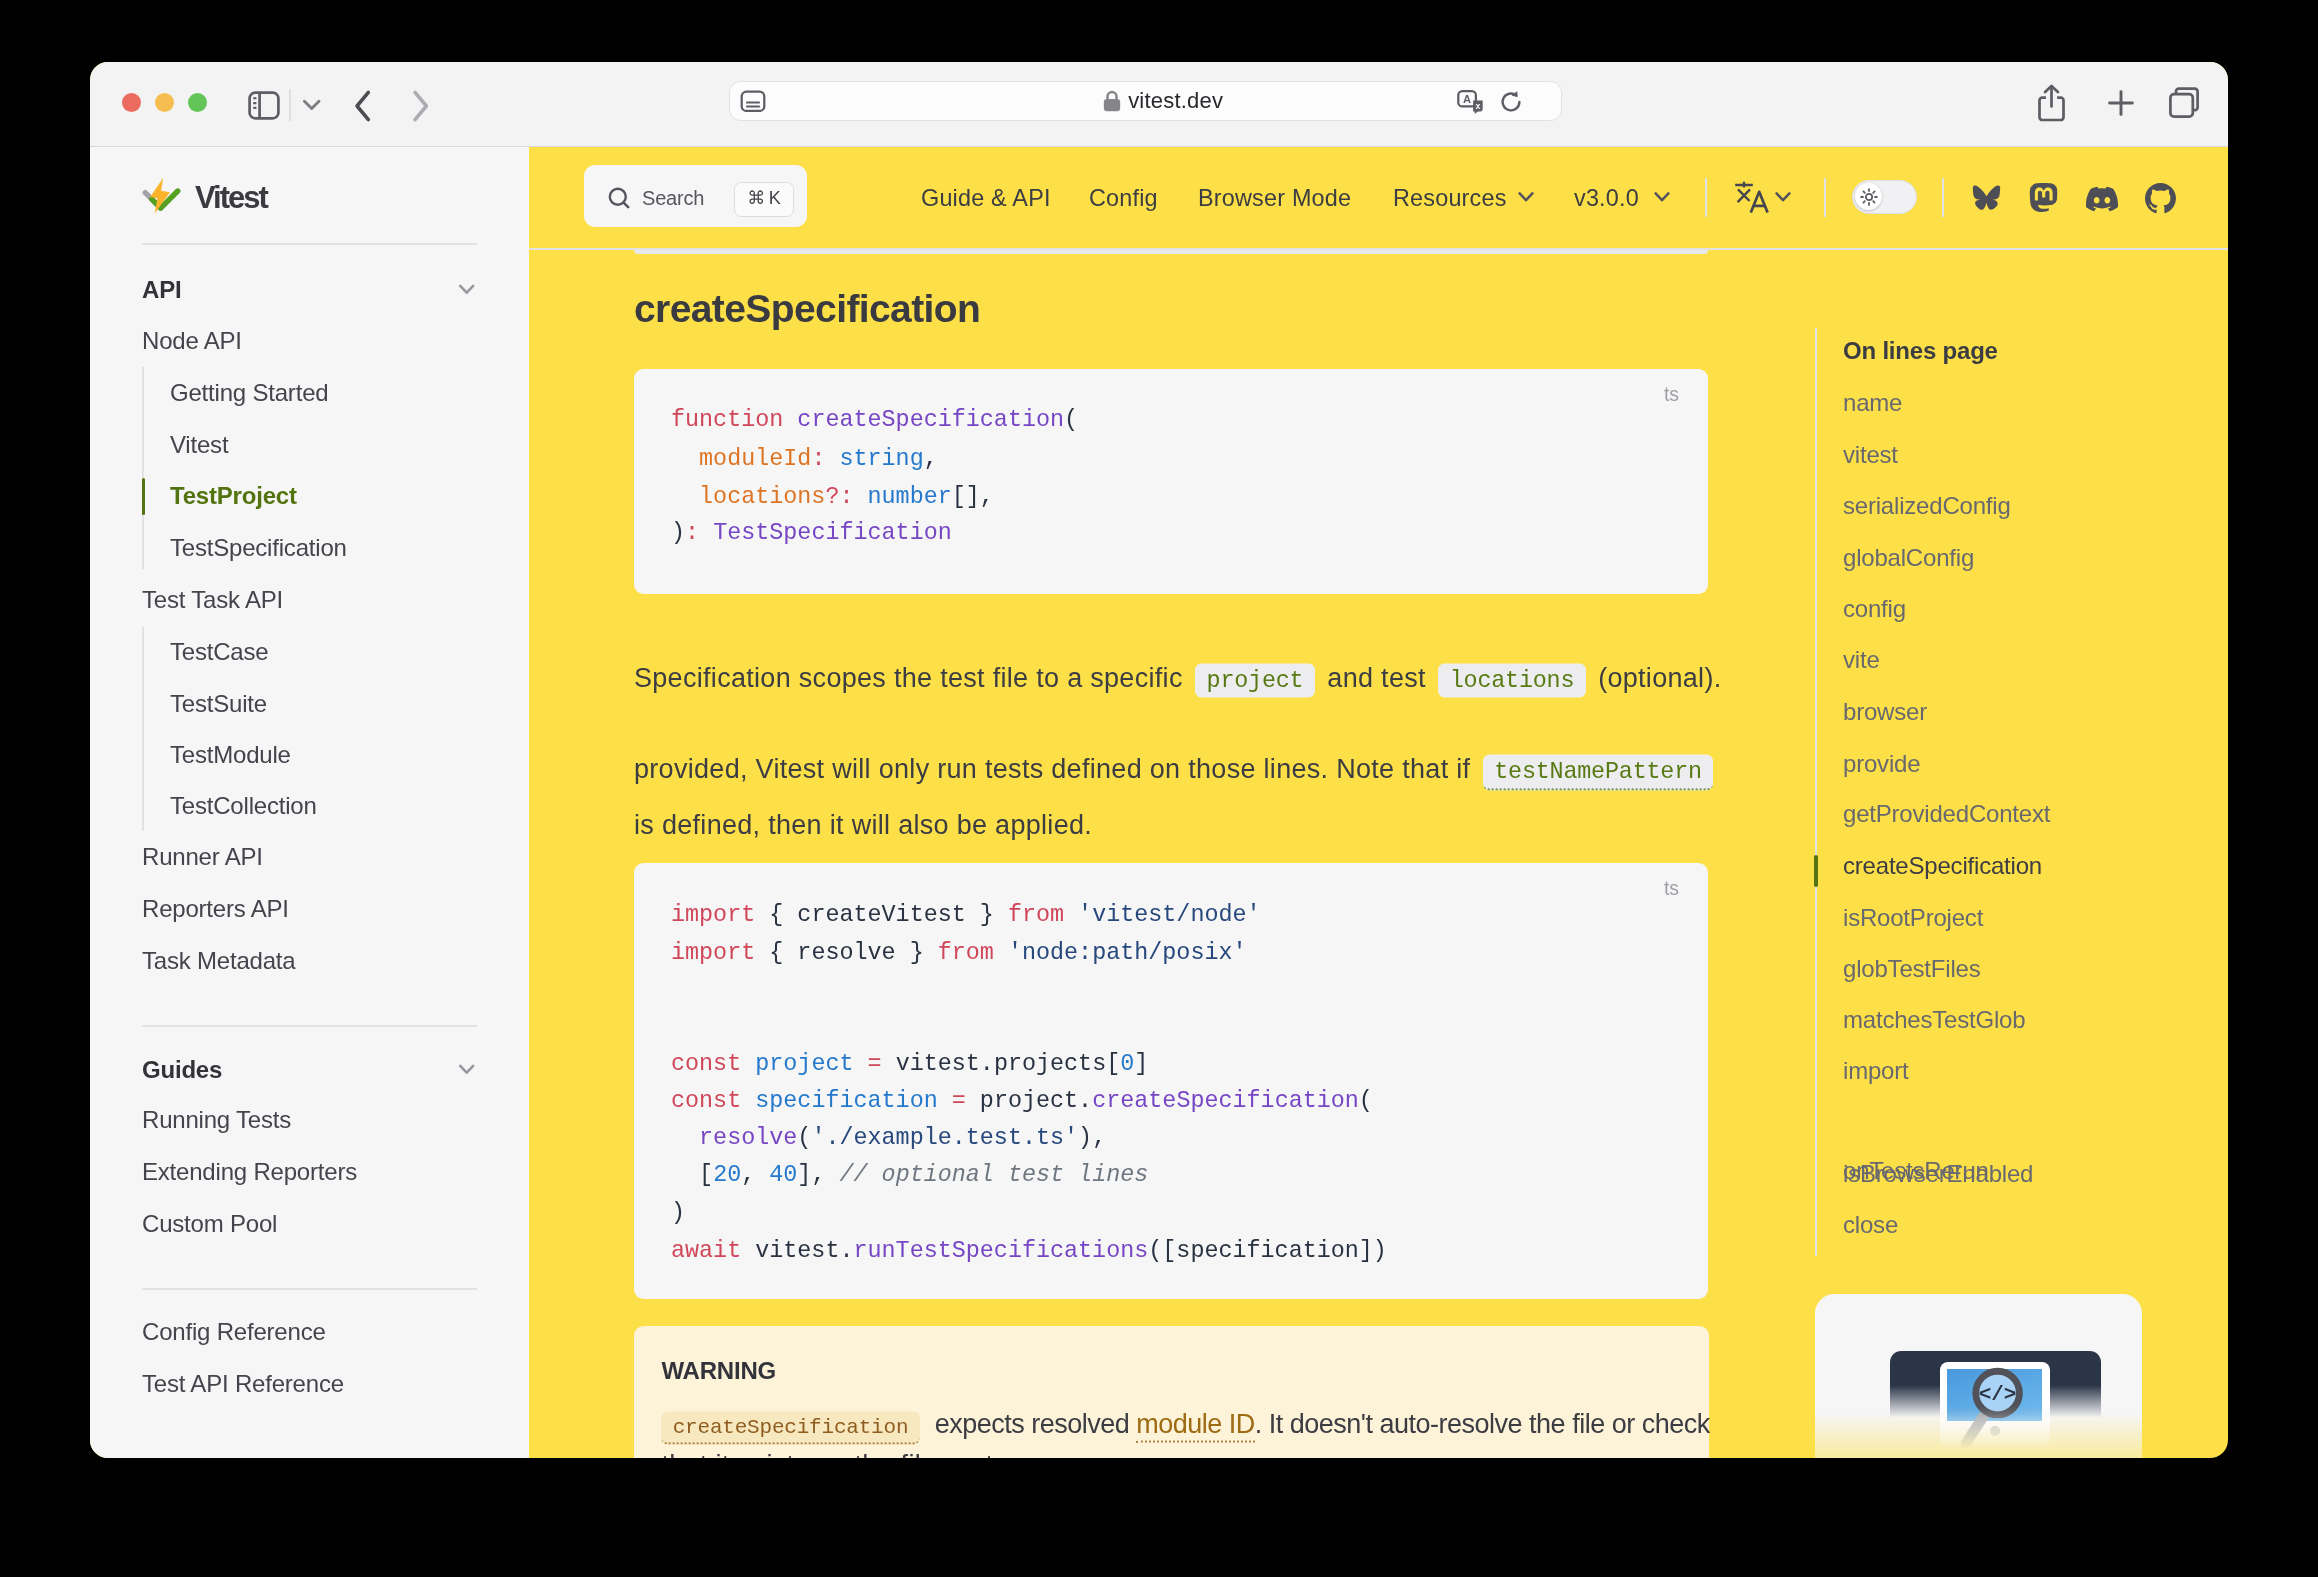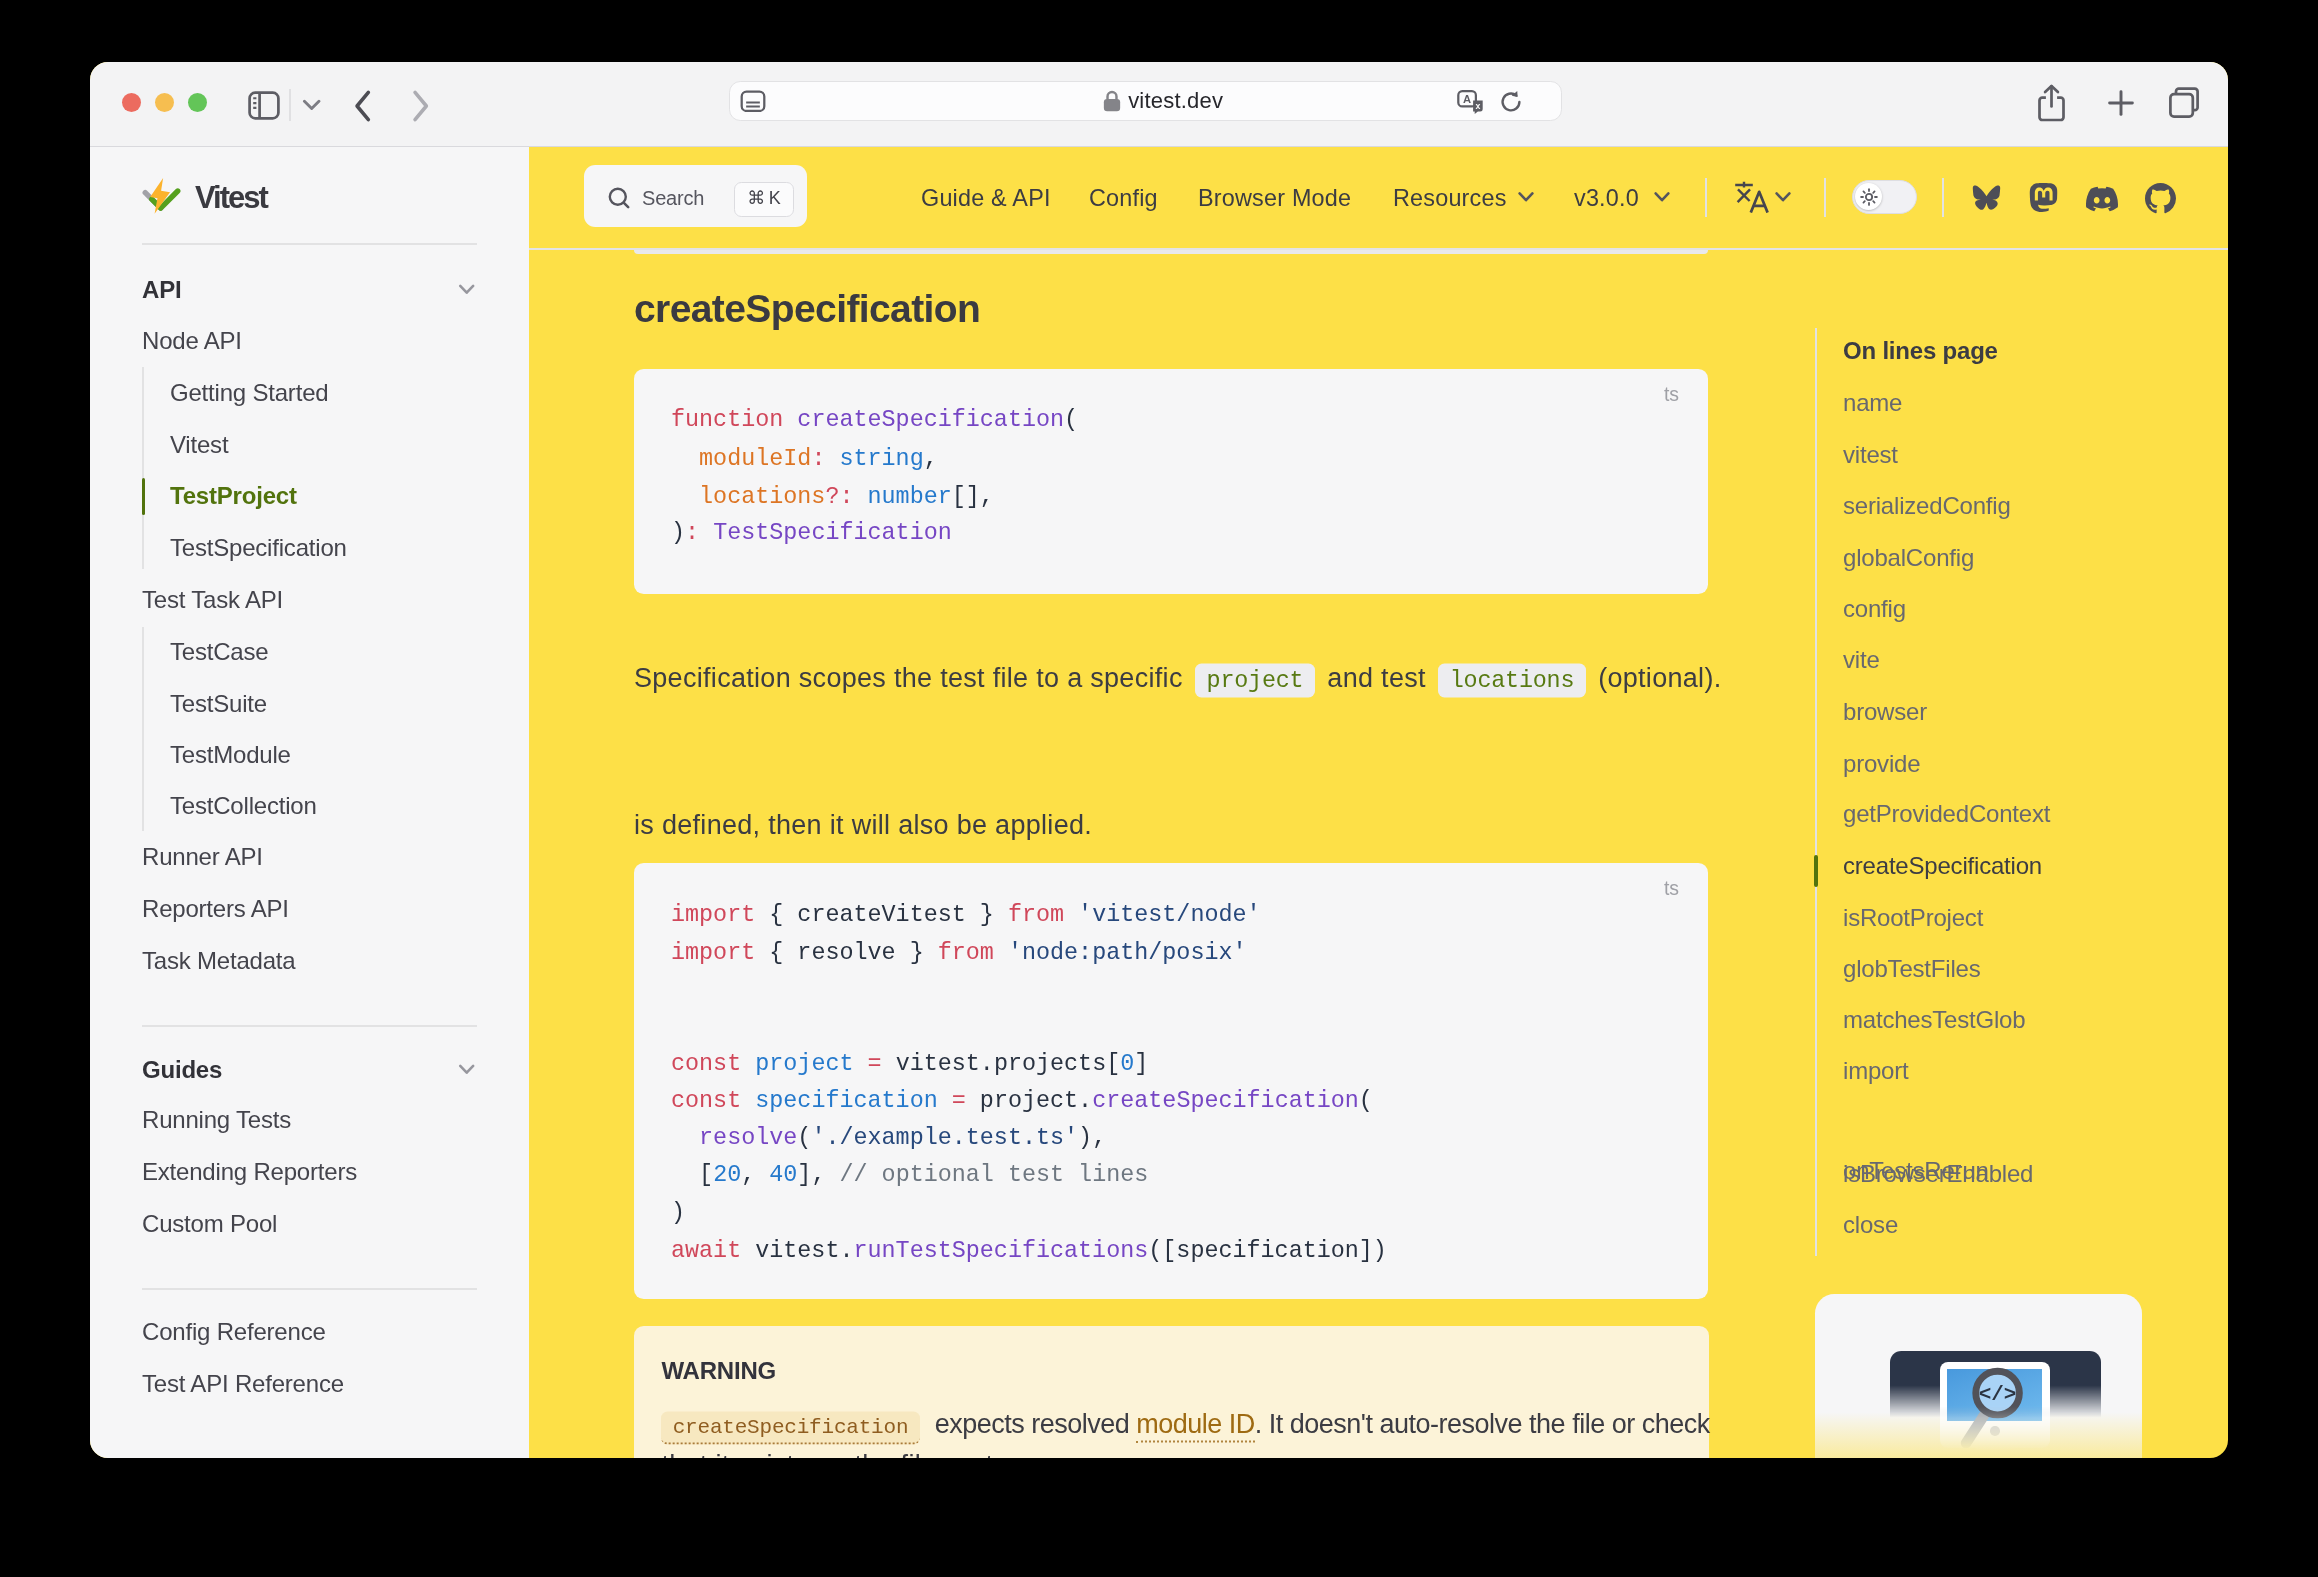--- a/index.html
+++ b/index.html
@@ -29,21 +29,21 @@
   .vdiv { position:absolute; top:116px; width:1.6px; height:39px; background:#e2e2e3; }
   
   .codeblock { position:absolute; left:544px; width:1074px; background:#f6f6f7; border-radius:9.7px; }
   .cline { position:absolute; left:37px; white-space:pre; font-family:"Liberation Mono", monospace; font-size:23.4px; letter-spacing:0; transform:translateY(-50%); color:#293241; }
   .ts { position:absolute; right:29px; top:13.7px; font-size:19.4px; color:#9fa0a6; }
   .k { color:#d0475a; } 
   .f { color:#7646c4; } 
   .o { color:#dd7524; } 
   .n { color:#2579cc; } 
   .s { color:#27487c; } 
-  .c { color:#6e7781; } 
+  .c { color:#6e7781;font-style:italic; } 
   .pline { position:absolute; left:544px; white-space:nowrap; font-size:27px; letter-spacing:0.3px; color:#3c3c43; transform:translateY(-50%); }
   .glink { color:#567714; border-bottom:2.1px dotted #6c8a2f; padding-bottom:1.6px; }
   .icode { font-family:"Liberation Mono", monospace; font-size:23.4px; letter-spacing:-0.2px; background:#ededf0; border-radius:6.5px; padding:4px 11.3px; color:#587a12; }
   .icodelink { border-bottom:2.1px dotted #6c8a2f; }
   
   .aitem { position:absolute; left:1753px; font-size:24px; letter-spacing:-0.2px; color:#68686f; font-weight:500; white-space:nowrap; transform:translateY(-50%); }
   
   #warn { position:absolute; left:544px; top:1264px; width:1075px; height:210px; background:#fcf3d8; border-radius:9.7px; }
 </style>
 </head>
@@ -224,20 +224,21 @@
 
   <div class="abs" style="left:544px;top:247px;transform:translateY(-50%);font-size:39px;font-weight:700;letter-spacing:-0.6px;color:#3a3a41">createSpecification</div>
   <div class="codeblock" style="top:307px;height:225px">
     <div class="ts">ts</div>
     <div class="cline" style="top:51px"><span class="k">function</span> <span class="f">createSpecification</span>(</div>
     <div class="cline" style="top:90px">  <span class="o">moduleId</span><span class="k">:</span> <span class="n">string</span>,</div>
     <div class="cline" style="top:128px">  <span class="o">locations</span><span class="k">?:</span> <span class="n">number</span>[],</div>
     <div class="cline" style="top:164px">)<span class="k">:</span> <span class="f">TestSpecification</span></div>
   </div>
   <div class="pline" style="top:616px">Specification scopes the test file to a specific <span style="margin:0 4.8px"><span class="icode">project</span></span> and test <span style="margin:0 4.8px"><span class="icode">locations</span></span> (optional).</div>
+  <div class="pline" style="top:707px">provided, Vitest will only run tests defined on those lines. Note that if <span style="margin:0 4.8px"><span class="icode icodelink">testNamePattern</span></span></div>
   <div class="pline" style="top:763px">is defined, then it will also be applied.</div>
   <div class="codeblock" style="top:801px;height:436px">
     <div class="ts">ts</div>
     <div class="cline" style="top:52px"><span class="k">import</span> { createVitest } <span class="k">from</span> <span class="s">'vitest/node'</span></div>
     <div class="cline" style="top:90px"><span class="k">import</span> { resolve } <span class="k">from</span> <span class="s">'node:path/posix'</span></div>
     <div class="cline" style="top:201px"><span class="k">const</span> <span class="n">project</span> <span class="k">=</span> vitest.projects[<span class="n">0</span>]</div>
     <div class="cline" style="top:238px"><span class="k">const</span> <span class="n">specification</span> <span class="k">=</span> project.<span class="f">createSpecification</span>(</div>
     <div class="cline" style="top:275px">  <span class="f">resolve</span>(<span class="s">'./example.test.ts'</span>),</div>
     <div class="cline" style="top:312px">  [<span class="n">20</span>, <span class="n">40</span>], <span class="c">// optional test lines</span></div>
     <div class="cline" style="top:350px">)</div>

